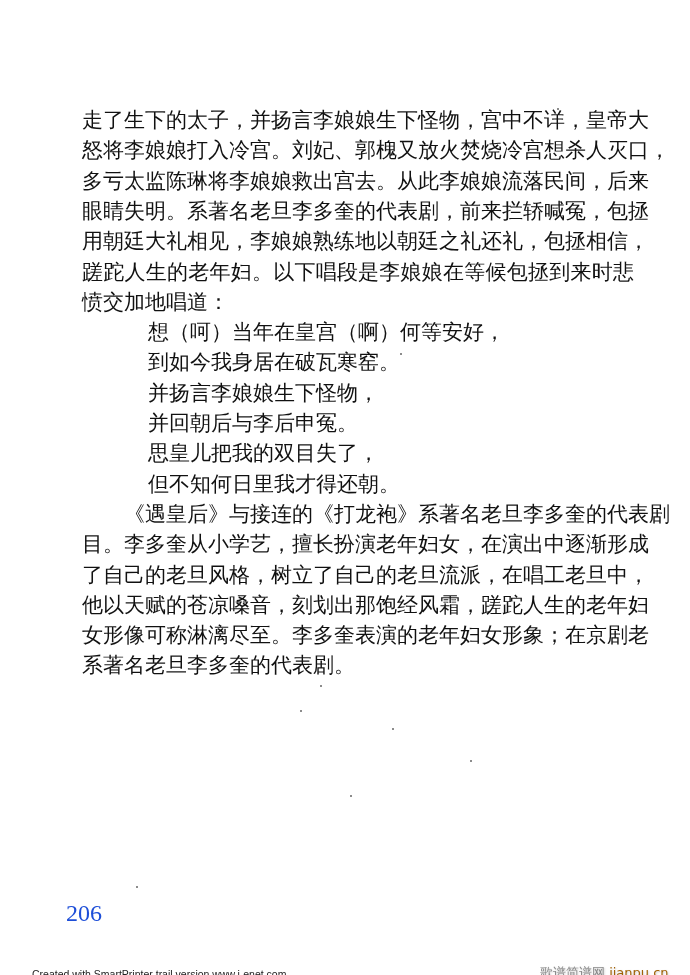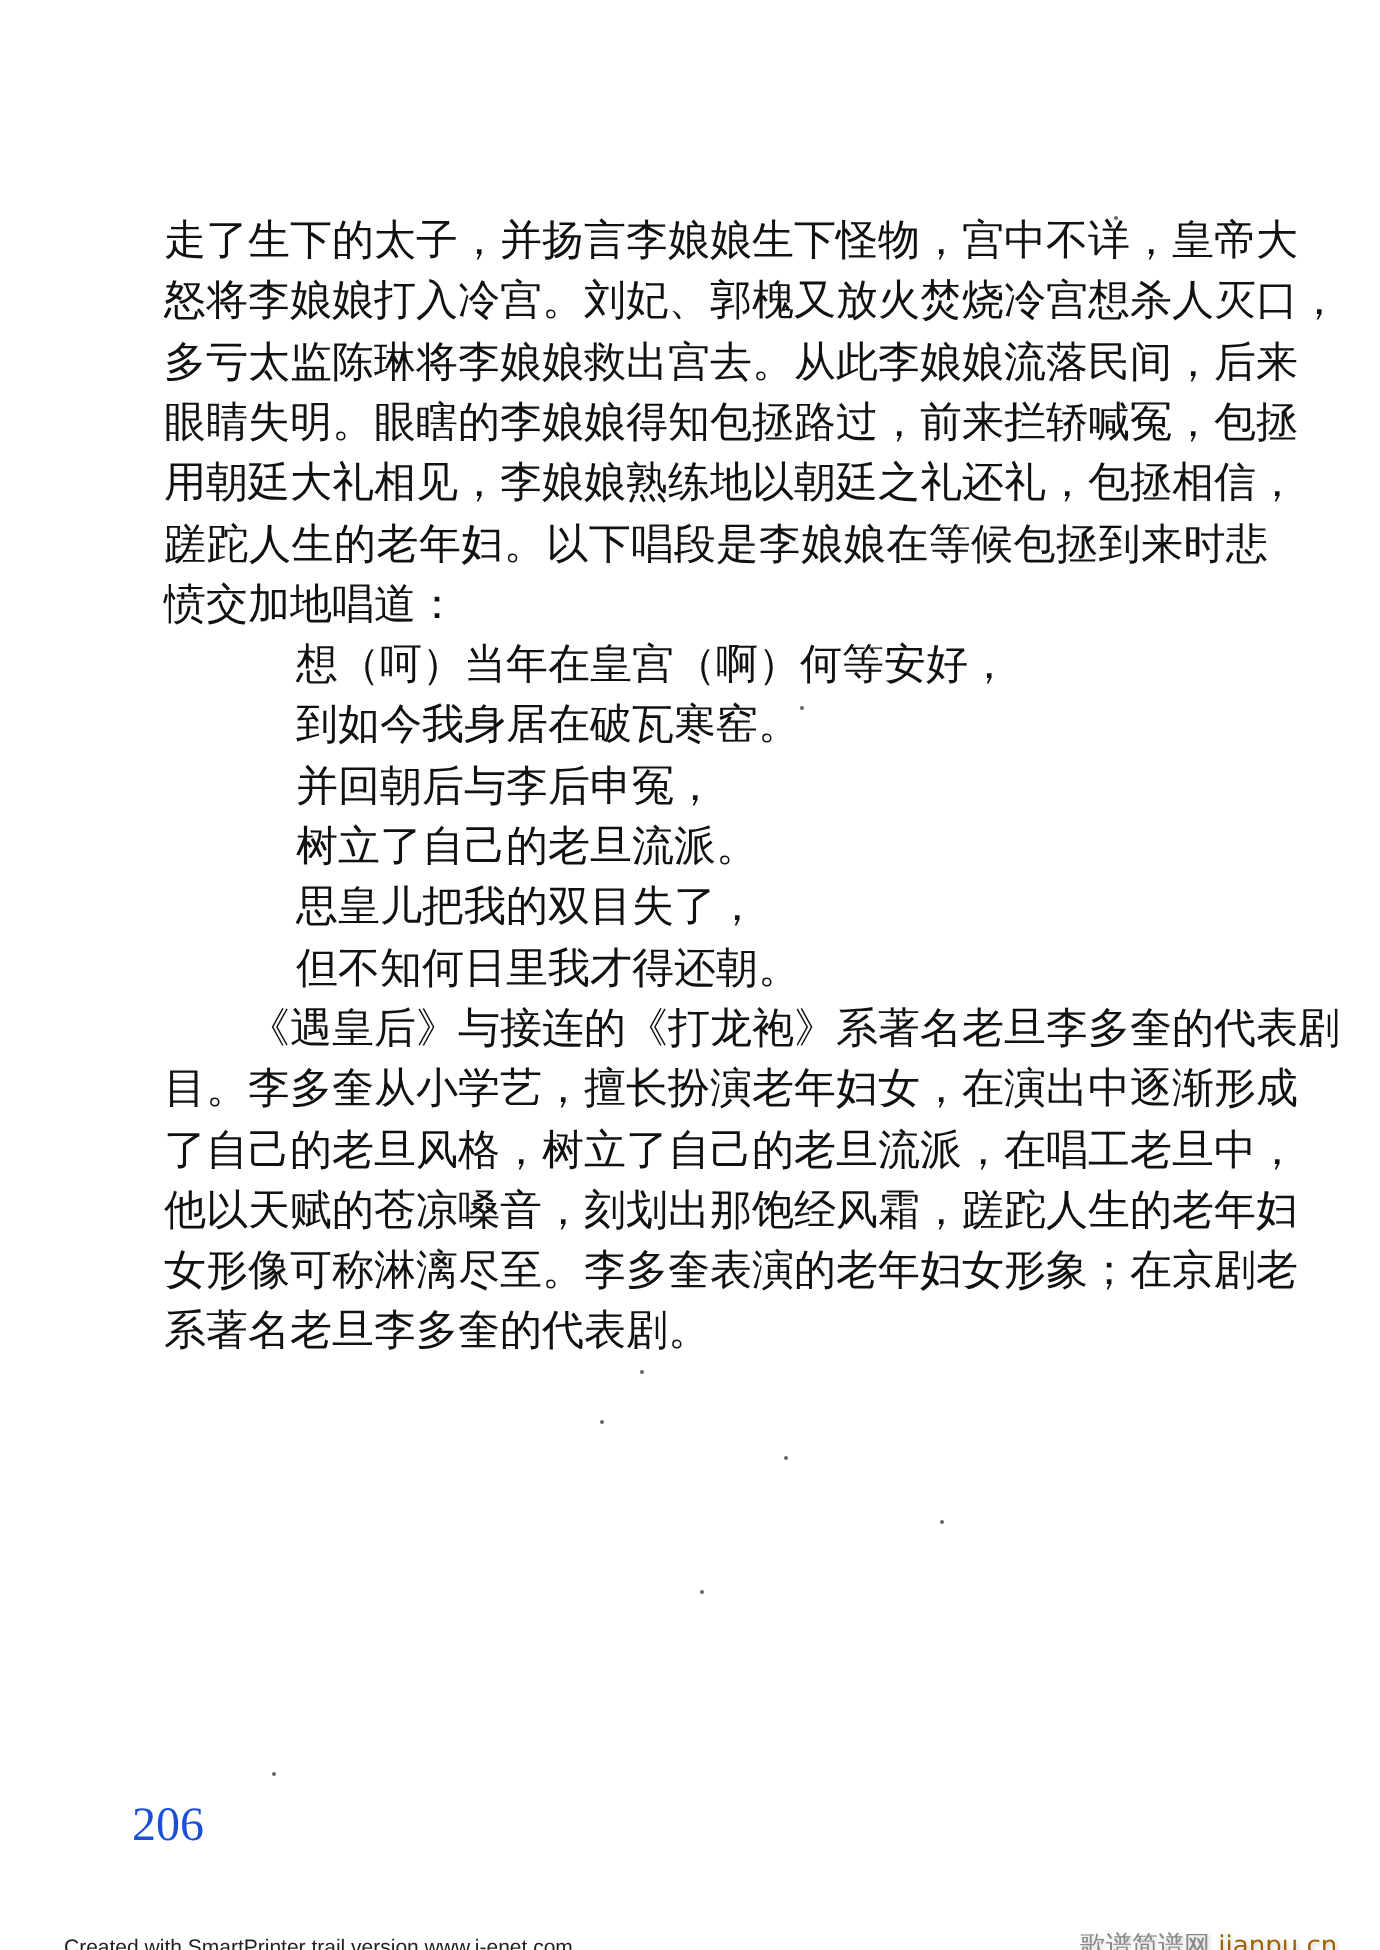--- a/index.html
+++ b/index.html
@@ -36,31 +36,31 @@
   </style>
 </head>
 <body>
 
 <div class="page">
 
   <div>
     <div class="line" style="top:85px">走了生下的太子，并扬言李娘娘生下怪物，宫中不详，皇帝大</div>
     <div class="line" style="top:115px">怒将李娘娘打入冷宫。刘妃、郭槐又放火焚烧冷宫想杀人灭口，</div>
     <div class="line" style="top:146px">多亏太监陈琳将李娘娘救出宫去。从此李娘娘流落民间，后来</div>
-    <div class="line" style="top:176px">眼睛失明。眼瞎的李娘娘得知包拯路过，前来拦轿喊冤，包拯</div>
+    <div class="line" style="top:176px">眼睛失明。系著名老旦李多奎的代表剧，前来拦轿喊冤，包拯</div>
     <div class="line" style="top:206px">用朝廷大礼相见，李娘娘熟练地以朝廷之礼还礼，包拯相信，</div>
     <div class="line" style="top:237px">蹉跎人生的老年妇。以下唱段是李娘娘在等候包拯到来时悲</div>
     <div class="line lastline" style="top:267px">愤交加地唱道：</div>
   </div>
 
   <div>
     <div class="verse" style="top:297px">想（呵）当年在皇宫（啊）何等安好，</div>
     <div class="verse" style="top:327px">到如今我身居在破瓦寒窑。</div>
-    <div class="verse" style="top:358px">并回朝后与李后申冤，</div>
-    <div class="verse" style="top:388px">树立了自己的老旦流派。</div>
+    <div class="verse" style="top:358px">并扬言李娘娘生下怪物，</div>
+    <div class="verse" style="top:388px">并回朝后与李后申冤。</div>
     <div class="verse" style="top:418px">思皇儿把我的双目失了，</div>
     <div class="verse" style="top:449px">但不知何日里我才得还朝。</div>
   </div>
 
   <div>
     <div class="line" style="top:479px">　　《遇皇后》与接连的《打龙袍》系著名老旦李多奎的代表剧</div>
     <div class="line" style="top:509px">目。李多奎从小学艺，擅长扮演老年妇女，在演出中逐渐形成</div>
     <div class="line" style="top:540px">了自己的老旦风格，树立了自己的老旦流派，在唱工老旦中，</div>
     <div class="line" style="top:570px">他以天赋的苍凉嗓音，刻划出那饱经风霜，蹉跎人生的老年妇</div>
     <div class="line" style="top:600px">女形像可称淋漓尽至。李多奎表演的老年妇女形象；在京剧老</div>

